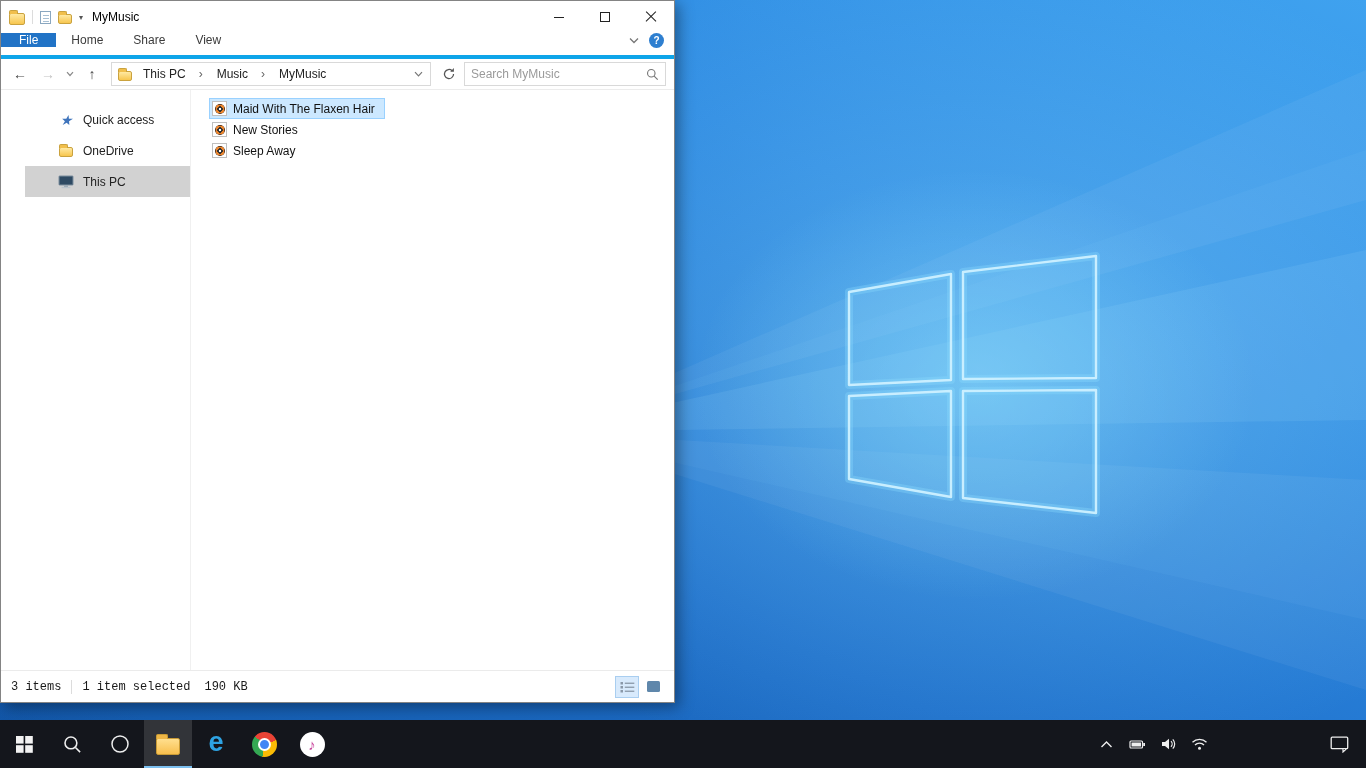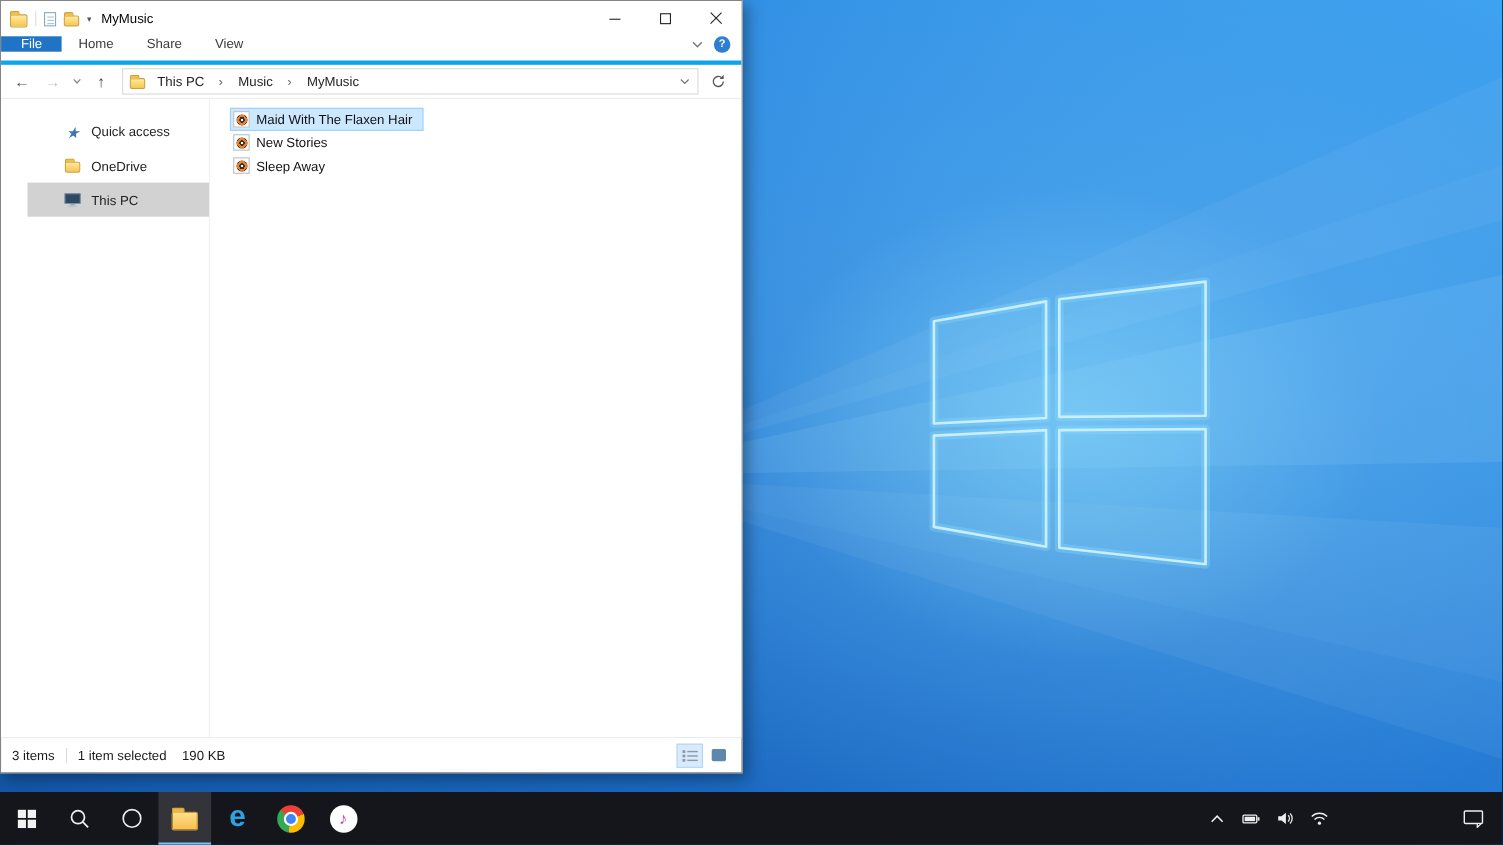--- a/index.html
+++ b/index.html
@@ -87,21 +87,21 @@
   .file-row { display:flex; width:max-content; align-items:center; gap:6px;
     padding:1px 9px 1px 2px; border:1px solid transparent; height:21px; }
   .file-row.selected { background:#cce8ff; border-color:#99d1ff; }
   .file-name { font-size:12px; color:#111; white-space:nowrap; }
   .audio-icon { width:15px; height:15px; background:#fff; border:1px solid #bfbfbf;
     display:flex; align-items:center; justify-content:center; flex:0 0 auto; }
   .audio-icon i { display:block; width:10px; height:10px; border-radius:50%;
     background:radial-gradient(circle, #ffffff 0 1px, #333 1px 2.6px, #e8832c 2.6px 4.4px, #5a2d0c 4.4px); }
 
   .statusbar { height:32px; border-top:1px solid #ebebeb; display:flex; align-items:center;
-    padding:0 10px; flex:0 0 auto; font-size:12px; color:#1a1a1a; }
+    padding:0 10px; flex:0 0 auto; font-size:12px; color:#1a1a1a;font-family:Liberation Mono, monospace; }
   .status-sep { width:1px; height:14px; background:#dcdcdc; margin:0 10px; }
   .status-gap { width:14px; }
   .view-btns { margin-left:auto; display:flex; gap:4px; }
   .view-btn { width:22px; height:20px; display:flex; align-items:center; justify-content:center; }
   .view-btn.active { background:#d8eafc; outline:1px solid #a9cef0; }
 
   
   .taskbar { position:absolute; left:0; bottom:0; width:1366px; height:48px; background:#14161c;
     display:flex; align-items:center; }
   .tb-group { display:flex; height:100%; }
@@ -221,20 +221,27 @@
           </svg>
         </span>
       </div>
       <div class="refresh-btn">
         <svg width="14" height="14" viewBox="0 0 16 16">
           <path d="M13.2 8a5.2 5.2 0 1 1-1.6-3.7" fill="none" stroke="#555" stroke-width="1.4"></path>
           <path d="M13.6 1.2 V5.4 H9.4 Z" fill="#555"></path>
         </svg>
       </div>
 
+      <div class="searchbox">
+        <input class="search-input" type="text" placeholder="Search MyMusic" style="">
+        <svg width="13" height="13" viewBox="0 0 16 16">
+          <circle cx="6.5" cy="6.5" r="4.6" fill="none" stroke="#777" stroke-width="1.4"></circle>
+          <line x1="10" y1="10" x2="14.4" y2="14.4" stroke="#777" stroke-width="1.4"></line>
+        </svg>
+      </div>
     </div>
 
     <div class="content">
 
       <div class="sidebar">
         <div class="side-item">
           <span class="side-icon">
               <i class="star-glyph"></i>
             </span>
           <span>Quick access</span>

